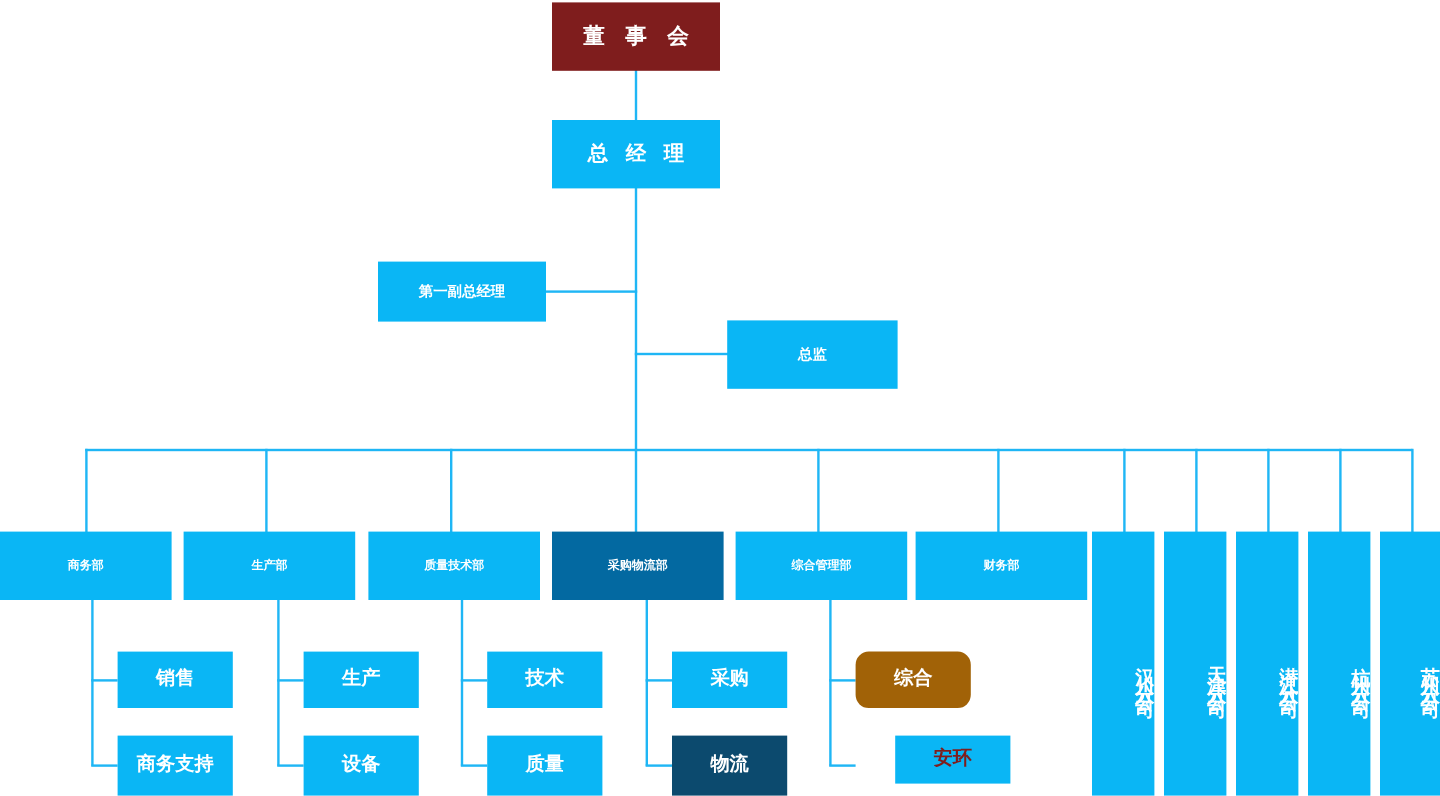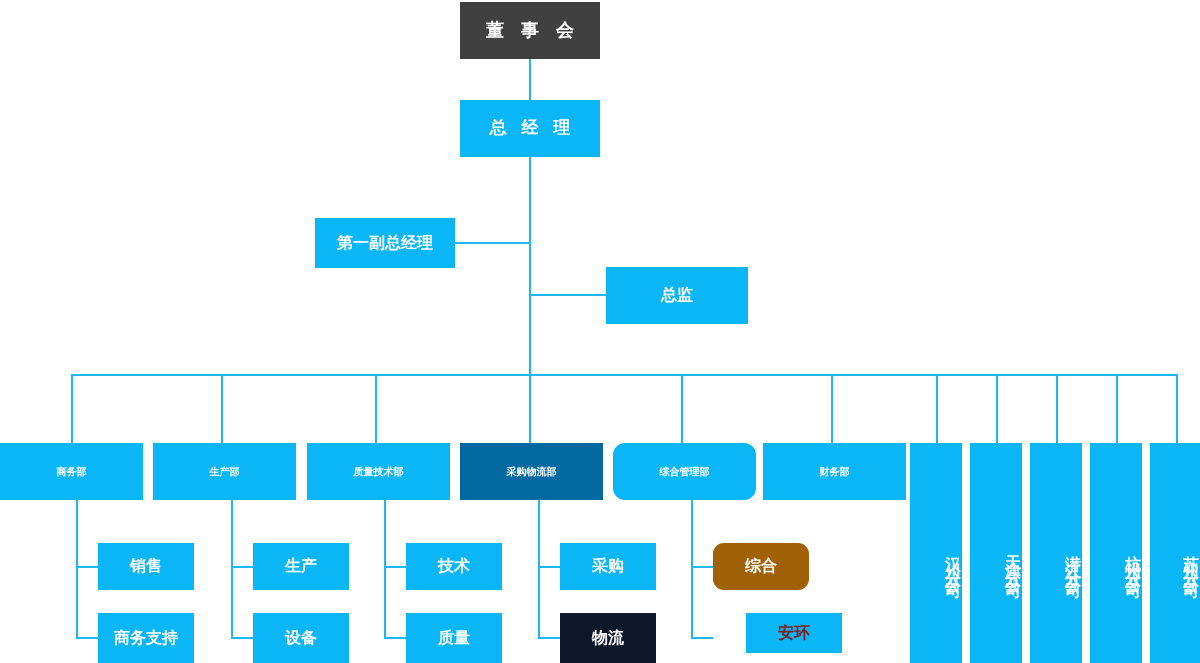--- a/index.html
+++ b/index.html
@@ -19,21 +19,21 @@
     align-items:center;
     justify-content:center;
     font-weight:bold;
     box-sizing:border-box;
     text-align:center;
     line-height:1.18;
     z-index:3;
   }
   .node.lvl1{font-size:18px;letter-spacing:6px;text-indent:6px;}
   .node.lvl2{font-size:17px;letter-spacing:5px;text-indent:5px;}
-  .node.lvl3{font-size:16px;letter-spacing:0px;}
+  .node.lvl3{font-size:12px;letter-spacing:0px;}
   .node.dept{font-size:10px;letter-spacing:0px;}
   .node.sub{font-size:16px;letter-spacing:0px;}
   .node.branch{
     font-size:16px;
     writing-mode:vertical-rl;
     text-orientation:upright;
     letter-spacing:7px;
     padding-top:14px;
     align-items:flex-start;
     justify-content:center;
@@ -84,46 +84,46 @@
   <div class="ln hl" style="left: 384px; top: 637px; width: 22px; background: rgb(31, 182, 245);"></div>
 
   <div class="ln vl" style="left: 538px; top: 500px; height: 138px; background: rgb(31, 182, 245);"></div>
   <div class="ln hl" style="left: 538px; top: 566px; width: 22px; background: rgb(31, 182, 245);"></div>
   <div class="ln hl" style="left: 538px; top: 637px; width: 22px; background: rgb(31, 182, 245);"></div>
 
   <div class="ln vl" style="left: 691px; top: 500px; height: 138px; background: rgb(31, 182, 245);"></div>
   <div class="ln hl" style="left: 691px; top: 566px; width: 22px; background: rgb(31, 182, 245);"></div>
   <div class="ln hl" style="left: 691px; top: 637px; width: 22px; background: rgb(31, 182, 245);"></div>
 
-  <div class="node lvl1" style="left: 460px; top: 2px; width: 140px; height: 57px; background: #404040; color: rgb(255, 255, 255);">董 事 会</div>
+  <div class="node lvl1" style="left: 460px; top: 2px; width: 140px; height: 57px; background: #7f1d1d; color: rgb(255, 255, 255);">董 事 会</div>
 
   <div class="node lvl2" style="left: 460px; top: 100px; width: 140px; height: 57px; background: rgb(10, 182, 245); color: rgb(255, 255, 255);">总 经 理</div>
 
   <div class="node lvl3" style="left: 315px; top: 218px; width: 140px; height: 50px; background: rgb(10, 182, 245); color: rgb(255, 255, 255);">第一副总经理</div>
 
   <div class="node lvl3" style="left: 606px; top: 267px; width: 142px; height: 57px; background: rgb(10, 182, 245); color: rgb(255, 255, 255);">总监</div>
 
   <div class="node dept" style="left: 0px; top: 443px; width: 143px; height: 57px; background: rgb(10, 182, 245); color: rgb(255, 255, 255);">商务部</div>
   <div class="node dept" style="left: 307px; top: 443px; width: 143px; height: 57px; background: rgb(10, 182, 245); color: rgb(255, 255, 255);">质量技术部</div>
   <div class="node dept" style="left: 153px; top: 443px; width: 143px; height: 57px; background: rgb(10, 182, 245); color: rgb(255, 255, 255);">生产部</div>
   <div class="node dept" style="left: 460px; top: 443px; width: 143px; height: 57px; background: #0369a1; color: rgb(255, 255, 255);">采购物流部</div>
-  <div class="node dept" style="left: 613px; top: 443px; width: 143px; height: 57px; background: rgb(10, 182, 245); color: rgb(255, 255, 255); border-radius: 12px;">综合管理部</div>
+  <div class="node dept" style="left: 613px; top: 443px; width: 143px; height: 57px; background: rgb(10, 182, 245); color: rgb(255, 255, 255);">综合管理部</div>
   <div class="node dept" style="left: 763px; top: 443px; width: 143px; height: 57px; background: rgb(10, 182, 245); color: rgb(255, 255, 255);">财务部</div>
 
   <div class="node sub" style="left: 98px; top: 543px; width: 96px; height: 47px; background: rgb(10, 182, 245); color: rgb(255, 255, 255);">销售</div>
   <div class="node sub" style="left: 98px; top: 613px; width: 96px; height: 50px; background: rgb(10, 182, 245); color: rgb(255, 255, 255);">商务支持</div>
 
   <div class="node sub" style="left: 253px; top: 543px; width: 96px; height: 47px; background: rgb(10, 182, 245); color: rgb(255, 255, 255);">生产</div>
   <div class="node sub" style="left: 253px; top: 613px; width: 96px; height: 50px; background: rgb(10, 182, 245); color: rgb(255, 255, 255);">设备</div>
 
   <div class="node sub" style="left: 406px; top: 543px; width: 96px; height: 47px; background: rgb(10, 182, 245); color: rgb(255, 255, 255);">技术</div>
   <div class="node sub" style="left: 406px; top: 613px; width: 96px; height: 50px; background: rgb(10, 182, 245); color: rgb(255, 255, 255);">质量</div>
 
   <div class="node sub" style="left: 560px; top: 543px; width: 96px; height: 47px; background: rgb(10, 182, 245); color: rgb(255, 255, 255);">采购</div>
-  <div class="node sub" style="left: 560px; top: 613px; width: 96px; height: 50px; background: #0f172a; color: rgb(255, 255, 255);">物流</div>
+  <div class="node sub" style="left: 560px; top: 613px; width: 96px; height: 50px; background: #0c4a6e; color: rgb(255, 255, 255);">物流</div>
 
   <div class="node sub" style="left: 713px; top: 543px; width: 96px; height: 47px; background: #a16207; color: rgb(255, 255, 255); border-radius: 11px;">综合</div>
   <div class="node sub" style="left: 746px; top: 613px; width: 96px; height: 40px; background: rgb(10, 182, 245); color: #7f1d1d;">安环</div>
 
   <div class="node branch" style="left: 910px; top: 443px; width: 52px; height: 220px; background: rgb(10, 182, 245); color: rgb(255, 255, 255);">汉川分公司</div>
   <div class="node branch" style="left: 970px; top: 443px; width: 52px; height: 220px; background: rgb(10, 182, 245); color: rgb(255, 255, 255);">天津分公司</div>
   <div class="node branch" style="left: 1030px; top: 443px; width: 52px; height: 220px; background: rgb(10, 182, 245); color: rgb(255, 255, 255);">潜江分公司</div>
   <div class="node branch" style="left: 1090px; top: 443px; width: 52px; height: 220px; background: rgb(10, 182, 245); color: rgb(255, 255, 255);">杭州分公司</div>
   <div class="node branch" style="left: 1150px; top: 443px; width: 50px; height: 220px; background: rgb(10, 182, 245); color: rgb(255, 255, 255);">苏州分公司</div>
 

